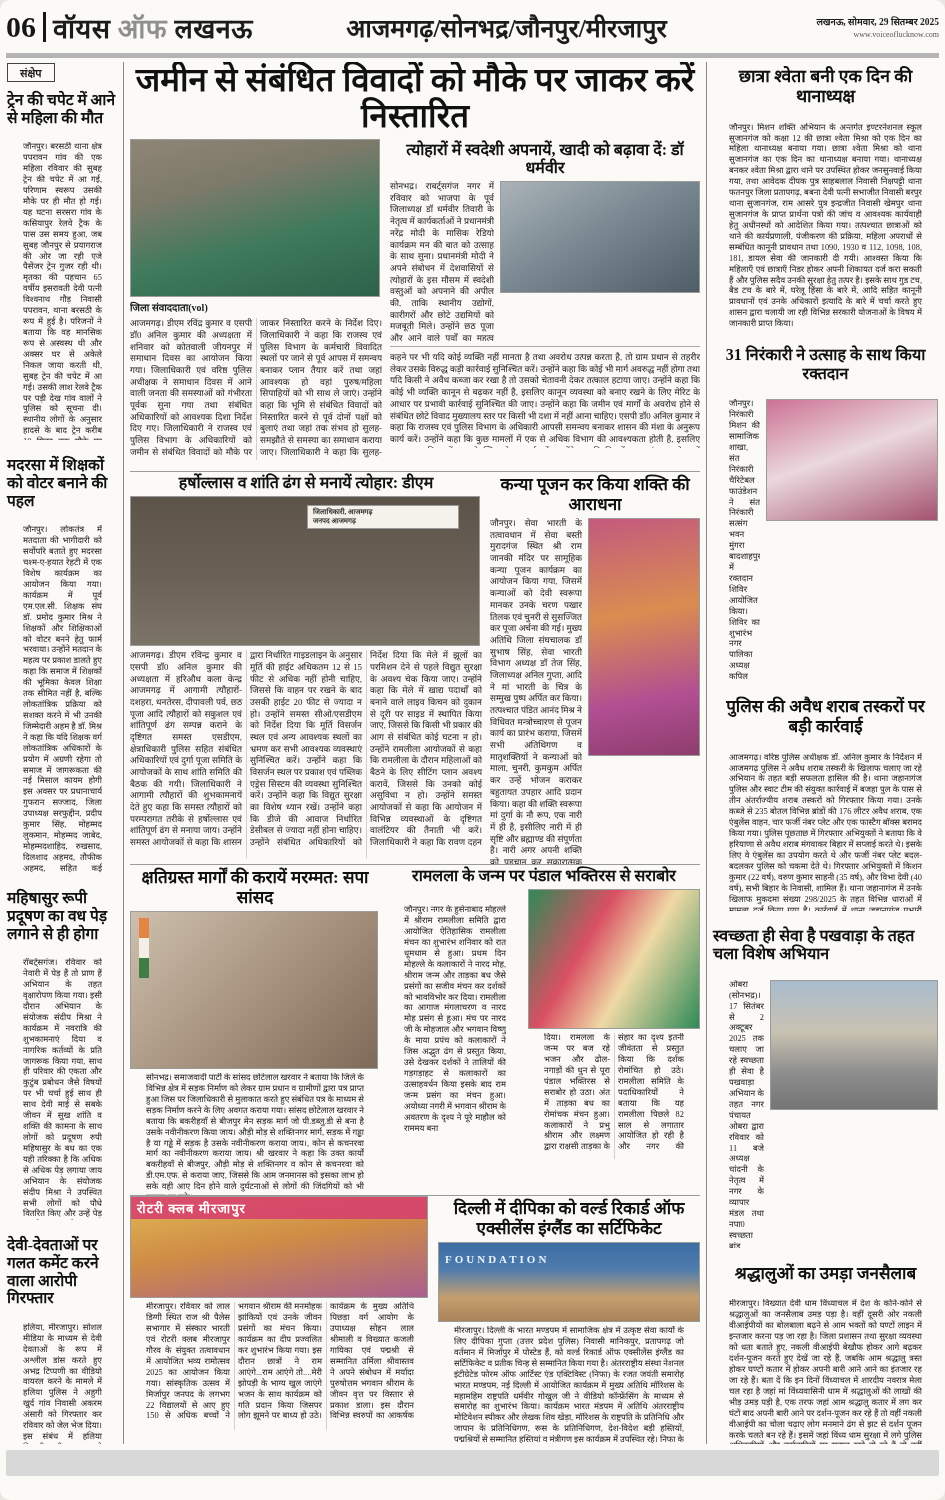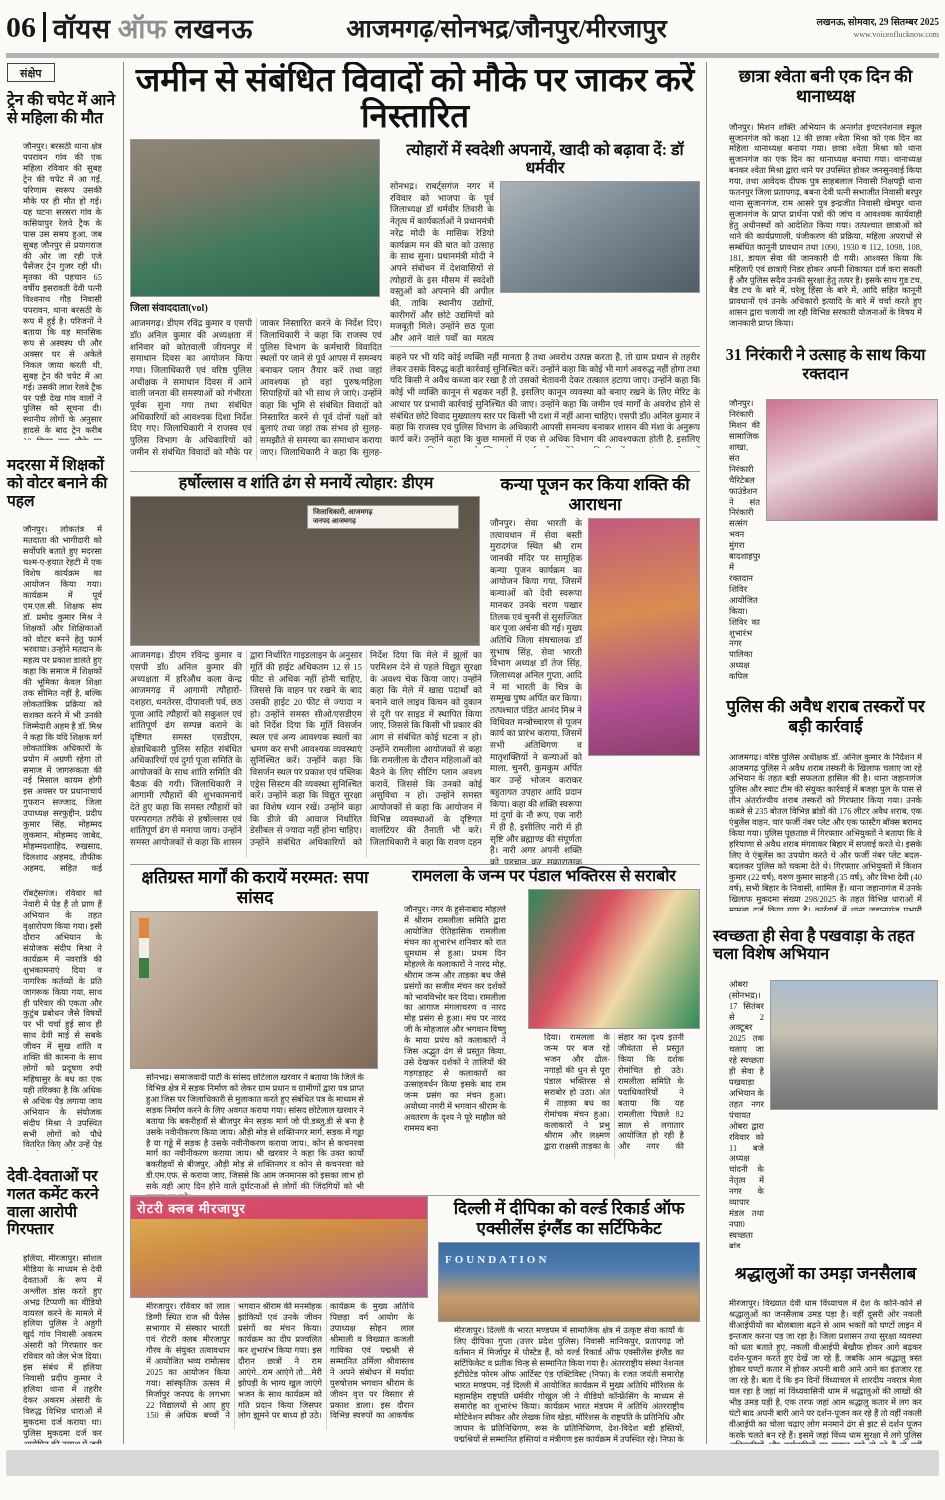--- a/index.html
+++ b/index.html
@@ -1,20 +1,20 @@
 <!DOCTYPE html>
 <html><head>
 <meta charset="utf-8">
 <style>
   html,body{margin:0;padding:0;}
   body{
     width:945px;height:1500px;overflow:hidden;background:#e9e7e2;
     font-family:"Liberation Serif","DejaVu Serif",serif;color:#1c1c1c;
   }
-  .page{width:945px;height:1500px;background:#fbfaf7;box-sizing:border-box;padding:4px 6px 0 6px;}
+  .page{width:945px;height:1500px;background:#fbfaf7;box-sizing:border-box;padding:4px 6px 0 6px;border-radius:10px;}
   
   .mast{display:flex;align-items:center;height:46px;}
   .mast-left{display:flex;align-items:center;gap:7px;width:258px;}
   .page-num{font-size:30px;font-weight:800;color:#161616;border-right:3px solid #161616;padding-right:7px;line-height:1;}
   .paper-name{font-size:27px;font-weight:800;letter-spacing:.5px;white-space:nowrap;}
   .paper-of{color:#8f8f8f;}
   .mast-center{flex:1;text-align:center;font-size:25px;font-weight:800;}
   .mast-right{width:190px;text-align:right;}
   .date-line{font-size:9.5px;font-weight:700;}
   .website{font-size:8px;color:#555;margin-top:2px;}
@@ -90,20 +90,21 @@
         <h3 class="sb-h">ट्रेन की चपेट में आने से महिला की मौत</h3>
         <p class="body-s clip" style="max-height:298px">जौनपुर। बरसठी थाना क्षेत्र पपरावन गांव की एक महिला रविवार की सुबह ट्रेन की चपेट में आ गई, परिणाम स्वरूप उसकी मौके पर ही मौत हो गई। यह घटना सरसरा गांव के कसियापुर रेलवे ट्रैक के पास उस समय हुआ, जब सुबह जौनपुर से प्रयागराज की ओर जा रही एजे पैसेंजर ट्रेन गुजर रही थी। मृतका की पहचान 65 वर्षीय इसरावती देवी पत्नी विश्वनाथ गौड़ निवासी पपरावन, थाना बरसठी के रूप में हुई है। परिजनों ने बताया कि वह मानसिक रूप से अस्वस्थ थी और अक्सर घर से अकेले निकल जाया करती थी, सुबह ट्रेन की चपेट में आ गई। उसकी लाश रेलवे ट्रैक पर पड़ी देख गांव वालों ने पुलिस को सूचना दी। स्थानीय लोगों के अनुसार हादसे के बाद ट्रेन करीब 10 मिनट तक मौके पर रुकी रही और फिर प्रयागराज की ओर रवाना हो गई। सूचना पर पहुंची पुलिस ने शव को कब्जे में लेकर पंचनामा भरते हुए पोस्टमार्टम के लिए भेज दिया।</p>
       </section>
 
       <section>
         <h3 class="sb-h">मदरसा में शिक्षकों को वोटर बनाने की पहल</h3>
         <p class="body-s clip" style="max-height:348px">जौनपुर। लोकतंत्र में मतदाता की भागीदारी को सर्वोपरि बताते हुए मदरसा चश्म-ए-हयात रेहटी में एक विशेष कार्यक्रम का आयोजन किया गया। कार्यक्रम में पूर्व एम.एल.सी. शिक्षक संघ डॉ. प्रमोद कुमार मिश्र ने शिक्षकों और शिक्षिकाओं को वोटर बनने हेतु फार्म भरवाया। उन्होंने मतदान के महत्व पर प्रकाश डालते हुए कहा कि समाज में शिक्षकों की भूमिका केवल शिक्षा तक सीमित नहीं है, बल्कि लोकतांत्रिक प्रक्रिया को सशक्त करने में भी उनकी जिम्मेदारी अहम है डॉ. मिश्र ने कहा कि यदि शिक्षक वर्ग लोकतांत्रिक अधिकारों के प्रयोग में अग्रणी रहेगा तो समाज में जागरूकता की नई मिसाल कायम होगी इस अवसर पर प्रधानाचार्य गुफरान सज्जाद, जिला उपाध्यक्ष सरफुद्दीन, प्रदीप कुमार सिंह, मोहम्मद लुकमान, मोहम्मद जाबेद, मोहम्मदशाहिद, रुखसाद, दिलशाद अहमद, तौफीक अहमद, सहित कई गणमान्य शिक्षक मौजूद रहे। कार्यक्रम में उपस्थित सभी लोगों ने संकल्प लिया कि वे मतदाता सूची में नाम जुड़वाने से लेकर मतदान दिवस तक सक्रिय रहेंगे और दूसरों को भी इसके लिए प्रेरित करेंगे।</p>
       </section>
 
       <section>
+        <h3 class="sb-h">महिषासुर रूपी प्रदूषण का वध पेड़ लगाने से ही होगा</h3>
         <p class="body-s clip" style="max-height:262px">रॉबर्ट्सगंज। रविवार को नेवारी में पेड़ हैं तो प्राण हैं अभियान के तहत वृक्षारोपण किया गया। इसी दौरान अभियान के संयोजक संदीप मिश्रा ने कार्यक्रम में नवरात्रि की शुभकामनाएं दिया व नागरिक कर्तव्यों के प्रति जागरूक किया गया, साथ ही परिवार की एकता और कुटुंब प्रबोधन जैसे विषयों पर भी चर्चा हुई साथ ही साथ देवी माई से सबके जीवन में सुख शांति व शक्ति की कामना के साथ लोगों को प्रदूषण रुपी महिषासुर के बध का एक यही तरिक्का है कि अधिक से अधिक पेड़ लगाया जाय अभियान के संयोजक संदीप मिश्रा ने उपस्थित सभी लोगों को पौधे वितरित किए और उन्हें पेड़ लगाने तथा उनके संरक्षण का संकल्प दिलाया। इस अवसर पर श्रीकान्त बिन्द सत्रुधन बिन्द आकाश चौहान विजय चौहान प्रदुमन बिन्द रामकुमार शर्मा सन्तोष पासवान सदीप पासवान सलमान अलि छोटू विश्वकर्मा सहित सैकड़ों ग्रामीण उपस्थित रहे।</p>
       </section>
 
       <section>
         <h3 class="sb-h">देवी-देवताओं पर गलत कमेंट करने वाला आरोपी गिरफ्तार</h3>
         <p class="body-s clip" style="max-height:238px">हलिया, मीरजापुर। सोशल मीडिया के माध्यम से देवी देवताओं के रूप में अश्लील डांस करते हुए अभद्र टिप्पणी का वीडियो वायरल करने के मामले में हलिया पुलिस ने अहुगी खुर्द गांव निवासी अकरम अंसारी को गिरफ्तार कर रविवार को जेल भेज दिया। इस संबंध में हलिया निवासी प्रदीप कुमार ने हलिया थाना में तहरीर देकर अकरम अंसारी के विरुद्ध विभिन्न धाराओं में मुकदमा दर्ज कराया था। पुलिस मुकदमा दर्ज कर आरोपित की तलाश में जुटी हुई थी। दी गई तहरीर में प्रदीप कुमार ने बताया कि अहुगी खुर्द गांव निवासी अकरम अंसारी पुत्र जाकिर अंसारी के द्वारा अपने इंस्टाग्राम स्टोरी पर अंध भक्तो की मां एवं अश्लील शब्दों का प्रयोग करते हुए देवी देवताओं के डांस का वीडियो वायरल किया गया है। जिसपर हिंदू धर्म के लोगों की भावनाओं को काफी ठेस पहुंची है। जिससे सामाजिक सद्भावना बिगड़ने की संभावना है। पुलिस ने तहरीर के आधार पर धार्मिक भावनाओं को आहत करने वाले अकरम अंसारी के विरुद्ध विभिन्न धाराओं में मुकदमा दर्ज कर आरोपित की तलाश में जुटी हुई थी।</p>
       </section>
     </aside>
 
     <main class="col-main">

